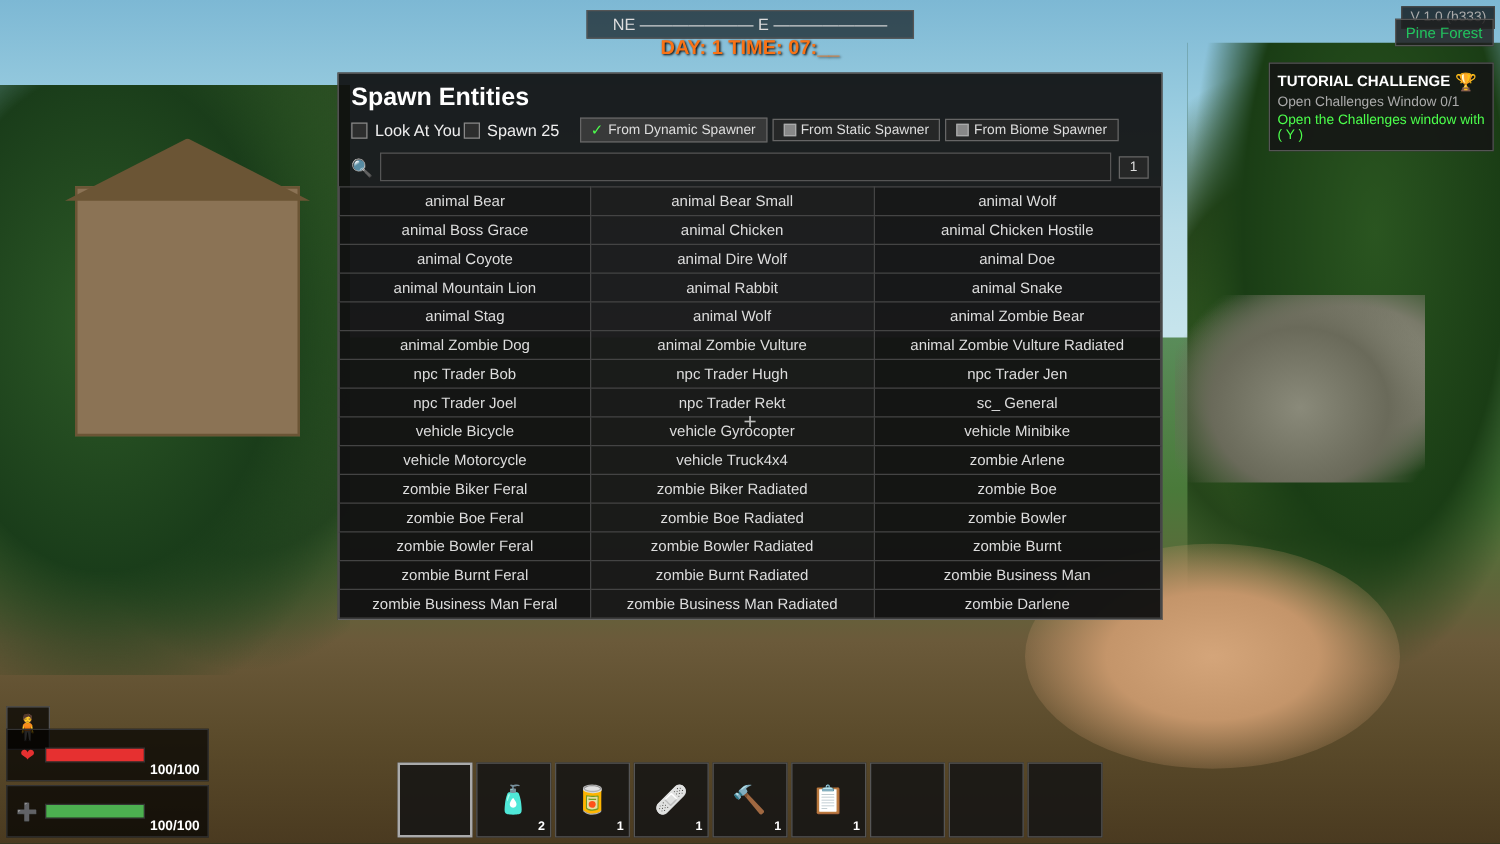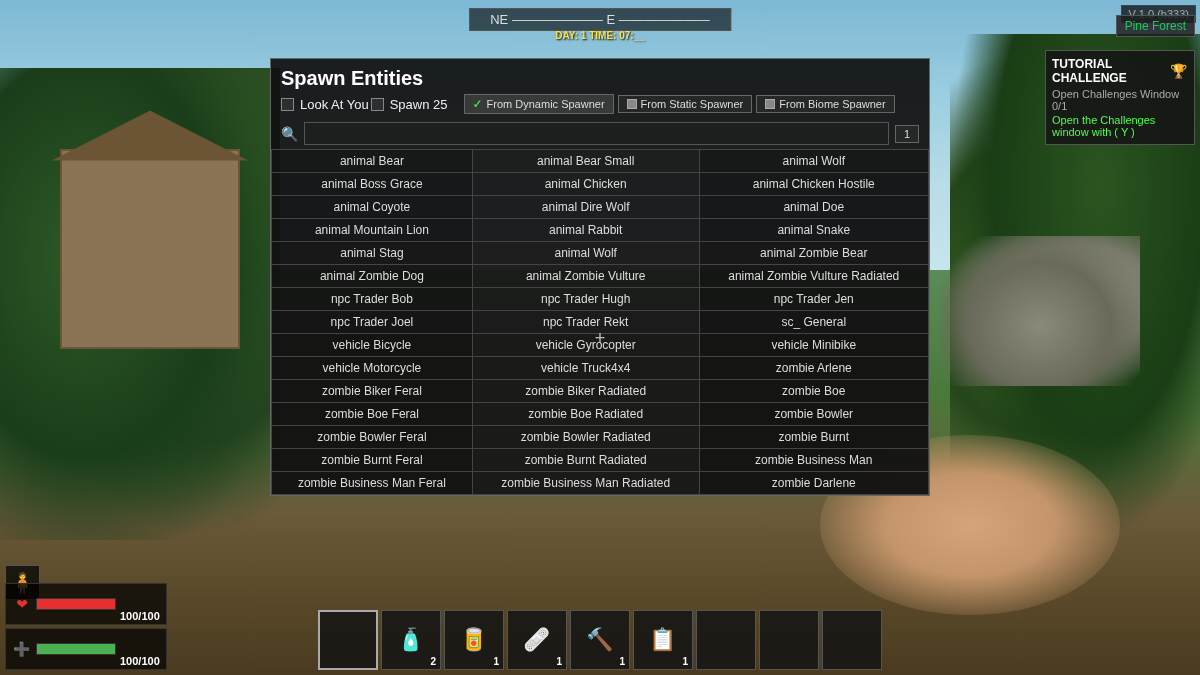--- a/index.html
+++ b/index.html
@@ -109,22 +109,22 @@
       align-items: center;
       gap: 8px;
       z-index: 100;
     }
 
     .day-time {
       position: absolute;
       top: 30px;
       left: 50%;
       transform: translateX(-50%);
-      color: #fde047;
-      font-size: 10px;
+      color: #f97316;
+      font-size: 16px;
       font-weight: bold;
       text-shadow: 1px 1px 2px #000;
       z-index: 100;
     }
 
     
     .version-badge {
       position: absolute;
       top: 5px; right: 4px;
       background: rgba(0,0,0,0.7);
@@ -146,21 +146,21 @@
       border: 1px solid #555;
       z-index: 100;
     }
 
     
     .tutorial-panel {
       position: absolute;
       top: 50px; right: 5px;
       background: rgba(20,20,20,0.88);
       border: 1px solid #555;
-      width: 150px;
+      width: 180px;
       padding: 6px;
       z-index: 100;
     }
     .tutorial-title {
       color: #fff;
       font-size: 12px;
       font-weight: bold;
       display: flex;
       align-items: center;
       gap: 4px;

